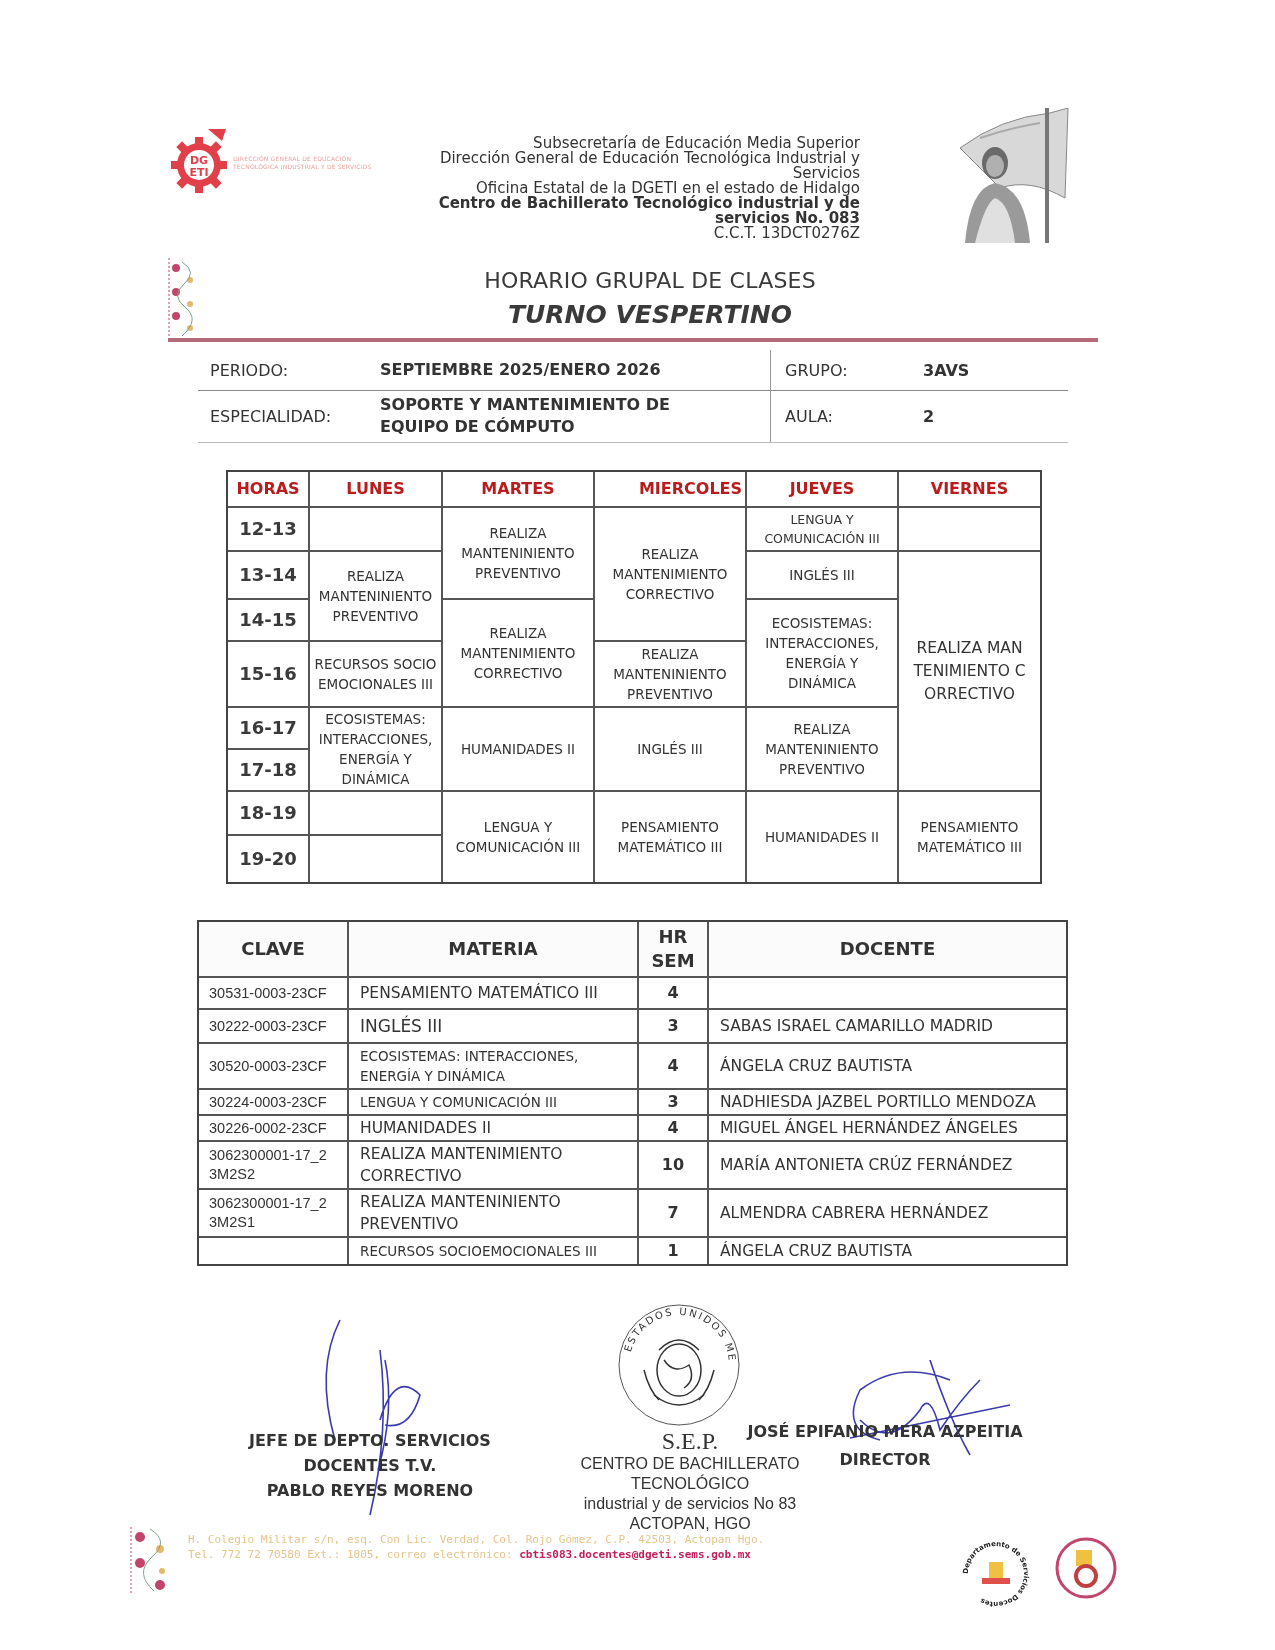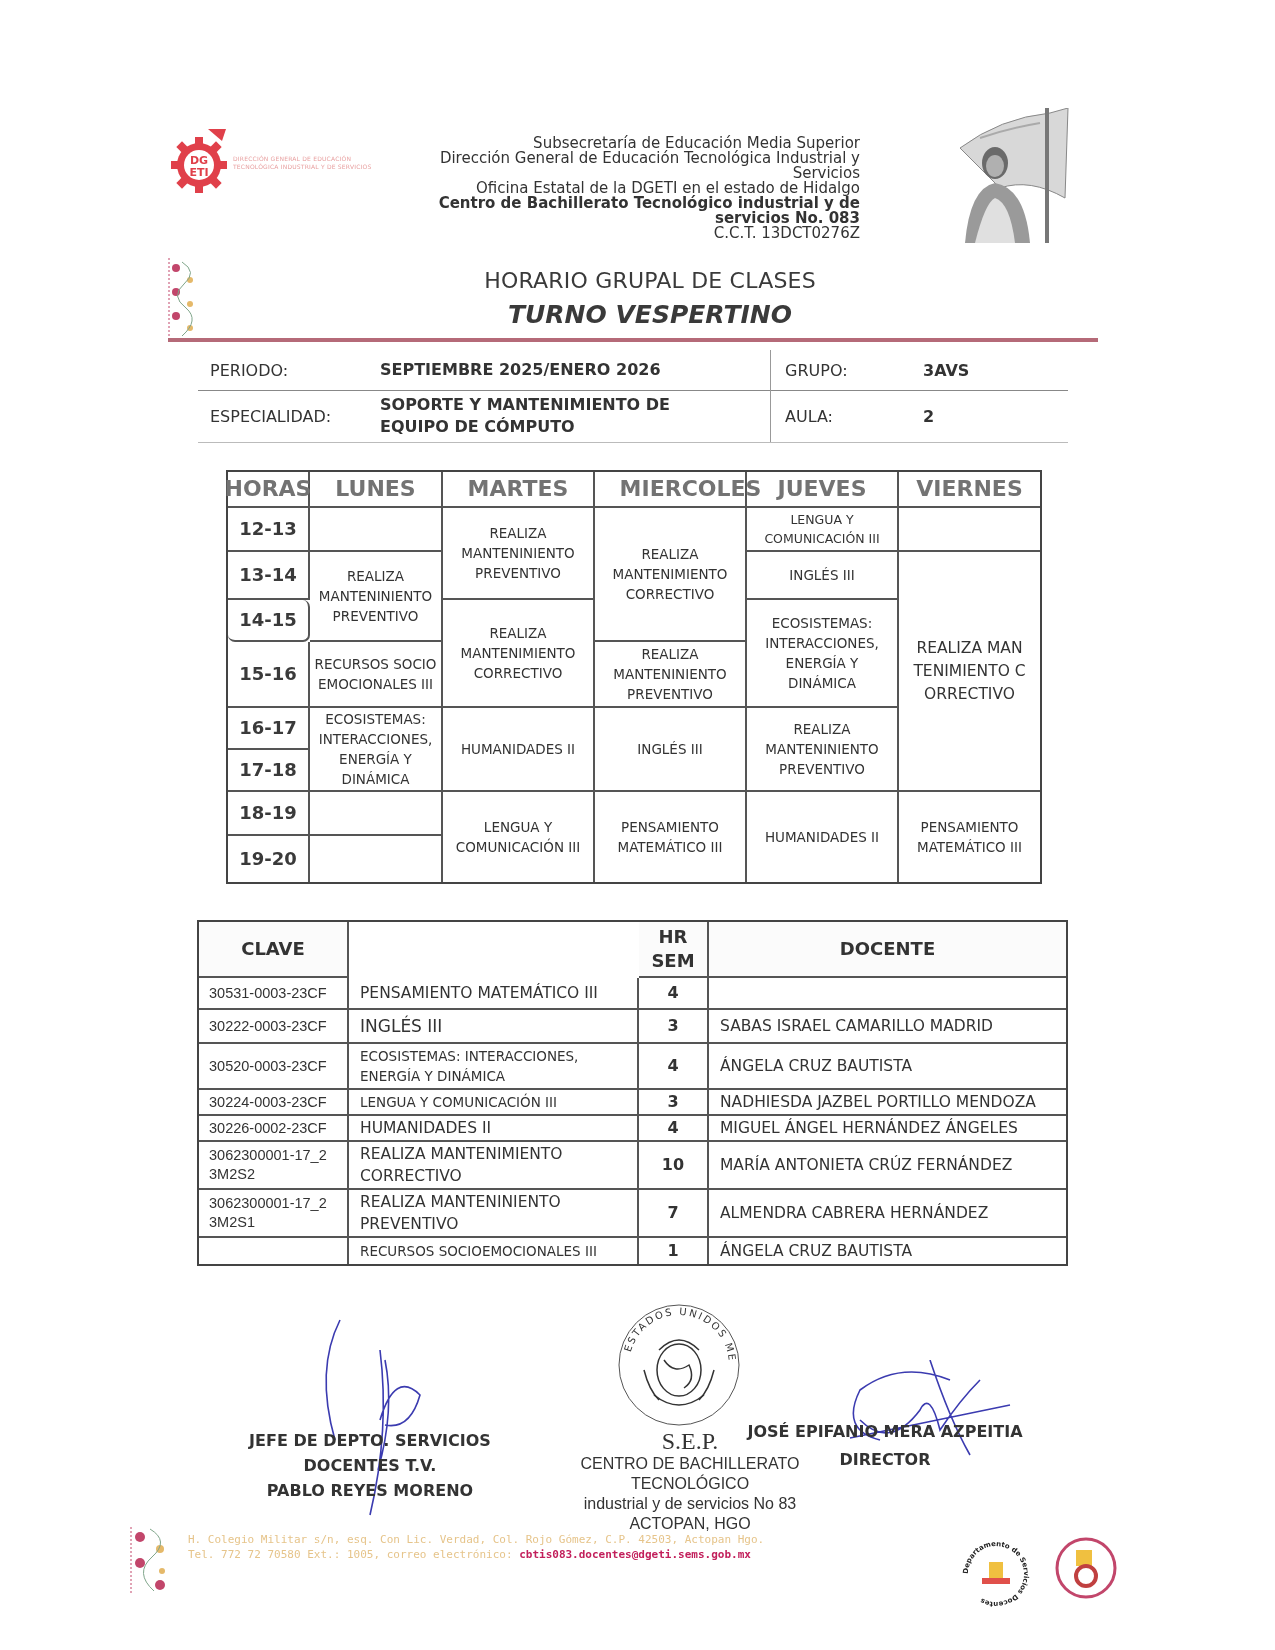--- a/index.html
+++ b/index.html
@@ -29,21 +29,21 @@
   .info-sep { width:1px; align-self:stretch; background:#999; }
   .info-lbl2 { width:138px; padding-left:14px; }
   .info-val2 { font-weight:bold; }
 
   
   .sched { left:226px; top:470px; width:816px; height:414px; position:absolute;
            border:2px solid #444; box-sizing:border-box; }
   .cell { position:absolute; box-sizing:border-box; border-right:2px solid #555; border-bottom:2px solid #555;
           display:flex; align-items:center; justify-content:center; text-align:center;
           font-size:13.5px; line-height:20px; color:#333; padding:0 3px; }
-  .cell.hd { font-weight:bold; font-size:22px; color:#737373; }
+  .cell.hd { font-weight:bold; font-size:16px; color:#b91c1c; }
   .cell.hr { font-weight:bold; font-size:18px; color:#3a3a3a; }
   .cell.sm { font-size:12.5px; line-height:19px; }
 
   
   .subj { left:197px; top:920px; width:871px; position:absolute; border:2px solid #444; box-sizing:border-box; height:346px; }
   .sc { position:absolute; box-sizing:border-box; border-right:2px solid #555; border-bottom:2px solid #555;
         display:flex; align-items:center; font-size:15.5px; color:#333; line-height:22px; }
   .sc.h { justify-content:center; font-weight:bold; font-size:18px; text-align:center; line-height:24px; background:#fbfbfb; }
   .sc.k { font-family:"Liberation Sans", sans-serif; font-size:14.5px; padding-left:10px; line-height:19px; }
   .sc.m { padding-left:11px; }
@@ -151,21 +151,21 @@
 
   <div class="cell hd" style="left:0;top:0;width:82px;height:36px;">HORAS</div>
   <div class="cell hd" style="left:82px;top:0;width:133px;height:36px;">LUNES</div>
   <div class="cell hd" style="left:215px;top:0;width:152px;height:36px;">MARTES</div>
   <div class="cell hd" style="left:367px;top:0;width:152px;height:36px;padding-left:44px;">MIERCOLES</div>
   <div class="cell hd" style="left:519px;top:0;width:152px;height:36px;">JUEVES</div>
   <div class="cell hd" style="left:671px;top:0;width:141px;height:36px;border-right:none;">VIERNES</div>
 
   <div class="cell hr" style="left:0;top:36px;width:82px;height:44px;">12-13</div>
   <div class="cell hr" style="left:0;top:80px;width:82px;height:48px;">13-14</div>
-  <div class="cell hr" style="left:0;top:128px;width:82px;height:42px;border-radius:7px;">14-15</div>
+  <div class="cell hr" style="left:0;top:128px;width:82px;height:42px;">14-15</div>
   <div class="cell hr" style="left:0;top:170px;width:82px;height:66px;">15-16</div>
   <div class="cell hr" style="left:0;top:236px;width:82px;height:42px;">16-17</div>
   <div class="cell hr" style="left:0;top:278px;width:82px;height:42px;">17-18</div>
   <div class="cell hr" style="left:0;top:320px;width:82px;height:44px;">18-19</div>
   <div class="cell hr" style="left:0;top:364px;width:82px;height:46px;border-bottom:none;">19-20</div>
 
   <div class="cell" style="left:82px;top:36px;width:133px;height:44px;"></div>
   <div class="cell" style="left:82px;top:80px;width:133px;height:90px;">REALIZA MANTENINIENTO PREVENTIVO</div>
   <div class="cell" style="left:82px;top:170px;width:133px;height:66px;word-break:break-all;">RECURSOS SOCIOEMOCIONALES III</div>
   <div class="cell" style="left:82px;top:236px;width:133px;height:84px;">ECOSISTEMAS: INTERACCIONES, ENERGÍA Y DINÁMICA</div>
@@ -188,20 +188,21 @@
   <div class="cell" style="left:519px;top:236px;width:152px;height:84px;">REALIZA MANTENINIENTO PREVENTIVO</div>
   <div class="cell" style="left:519px;top:320px;width:152px;height:90px;border-bottom:none;">HUMANIDADES II</div>
 
   <div class="cell" style="left:671px;top:36px;width:141px;height:44px;border-right:none;"></div>
   <div class="cell" style="left:671px;top:80px;width:141px;height:240px;border-right:none;font-size:15.5px;line-height:23px;padding:0 14px;word-break:break-all;">REALIZA MANTENIMIENTO CORRECTIVO</div>
   <div class="cell" style="left:671px;top:320px;width:141px;height:90px;border-right:none;border-bottom:none;">PENSAMIENTO MATEMÁTICO III</div>
 </div>
 
 <div class="subj">
   <div class="sc h" style="left:0;top:0;width:150px;height:56px;">CLAVE</div>
+  <div class="sc h" style="left:150px;top:0;width:290px;height:56px;">MATERIA</div>
   <div class="sc h" style="left:440px;top:0;width:70px;height:56px;flex-direction:column;">
     <span>HR</span>
     <span>SEM</span>
   </div>
   <div class="sc h" style="left:510px;top:0;width:357px;height:56px;border-right:none;">DOCENTE</div>
 
   <div class="sc k" style="left:0;top:56px;width:150px;height:32px;">30531-0003-23CF</div>
   <div class="sc m" style="left:150px;top:56px;width:290px;height:32px;">PENSAMIENTO MATEMÁTICO III</div>
   <div class="sc n" style="left:440px;top:56px;width:70px;height:32px;">4</div>
   <div class="sc d" style="left:510px;top:56px;width:357px;height:32px;border-right:none;"></div>

